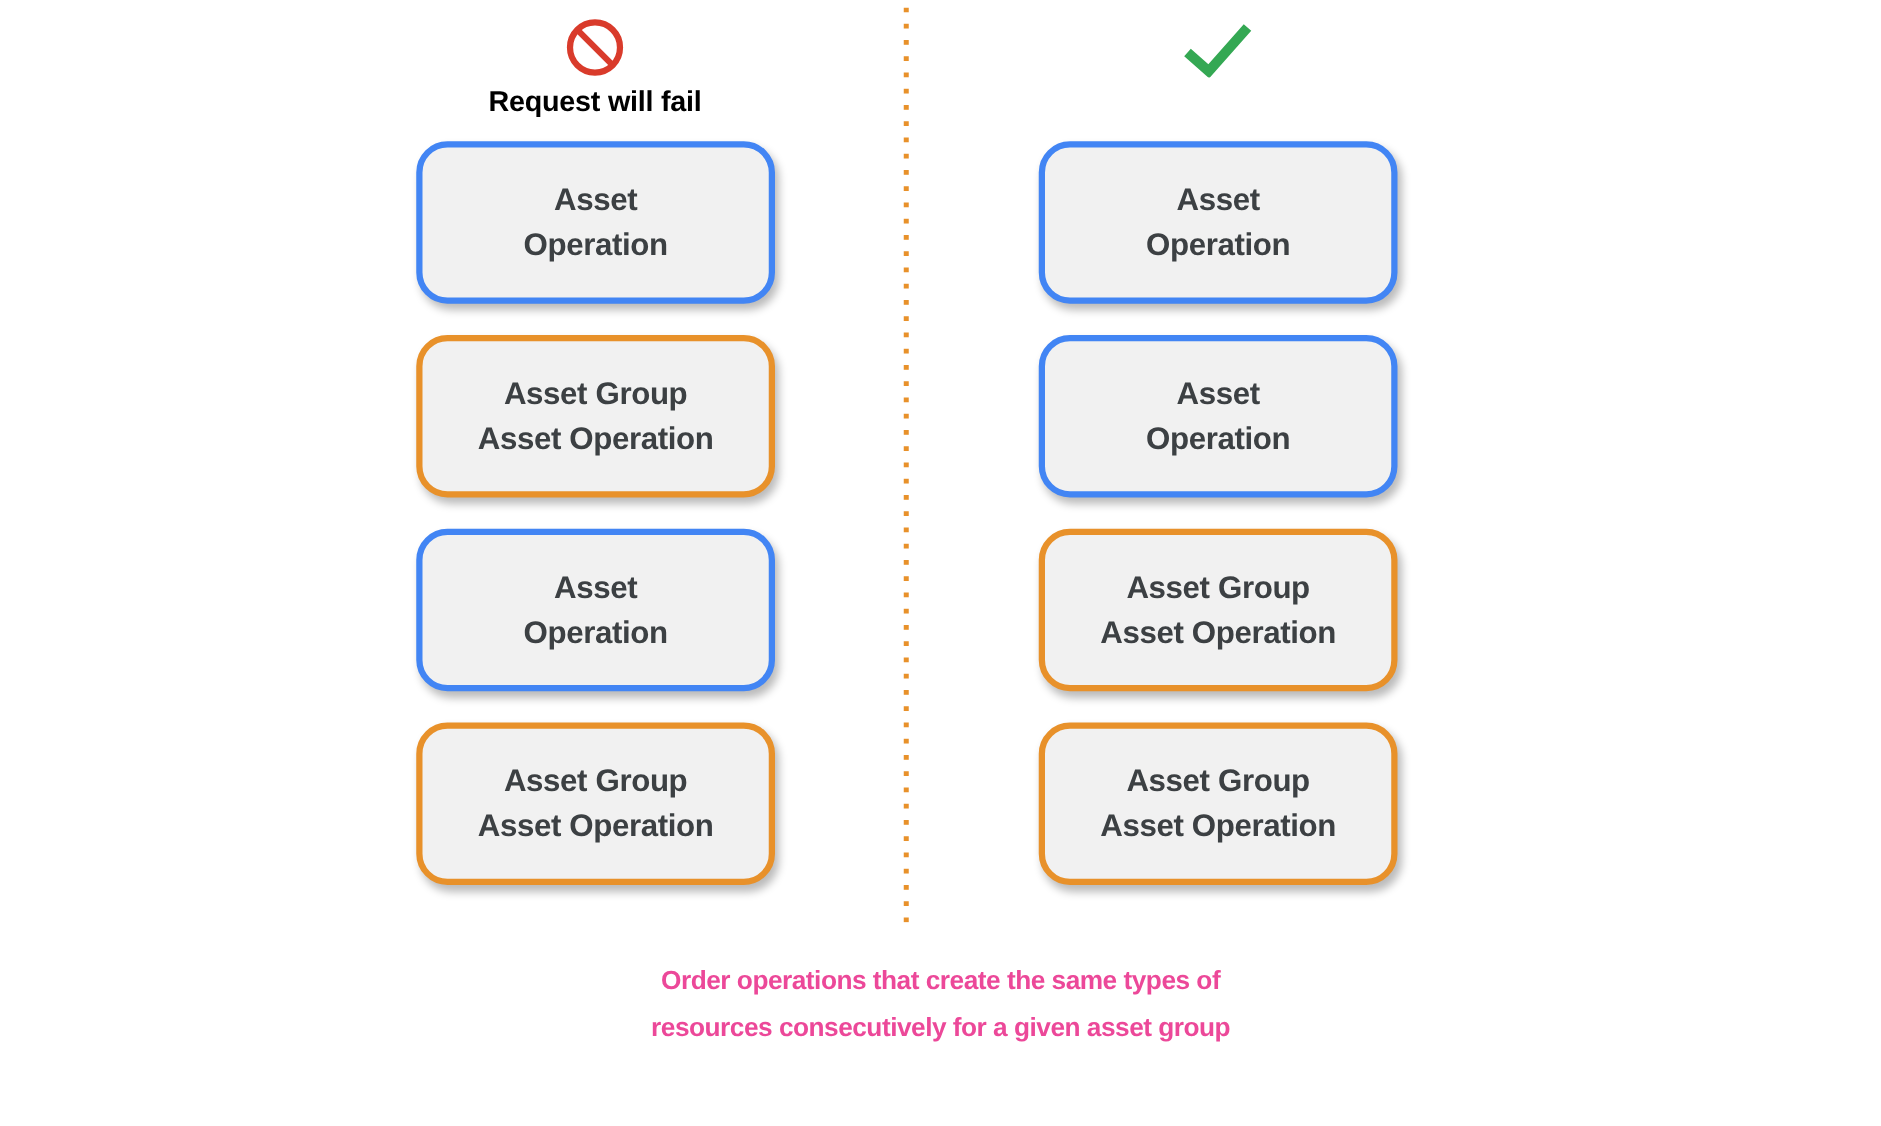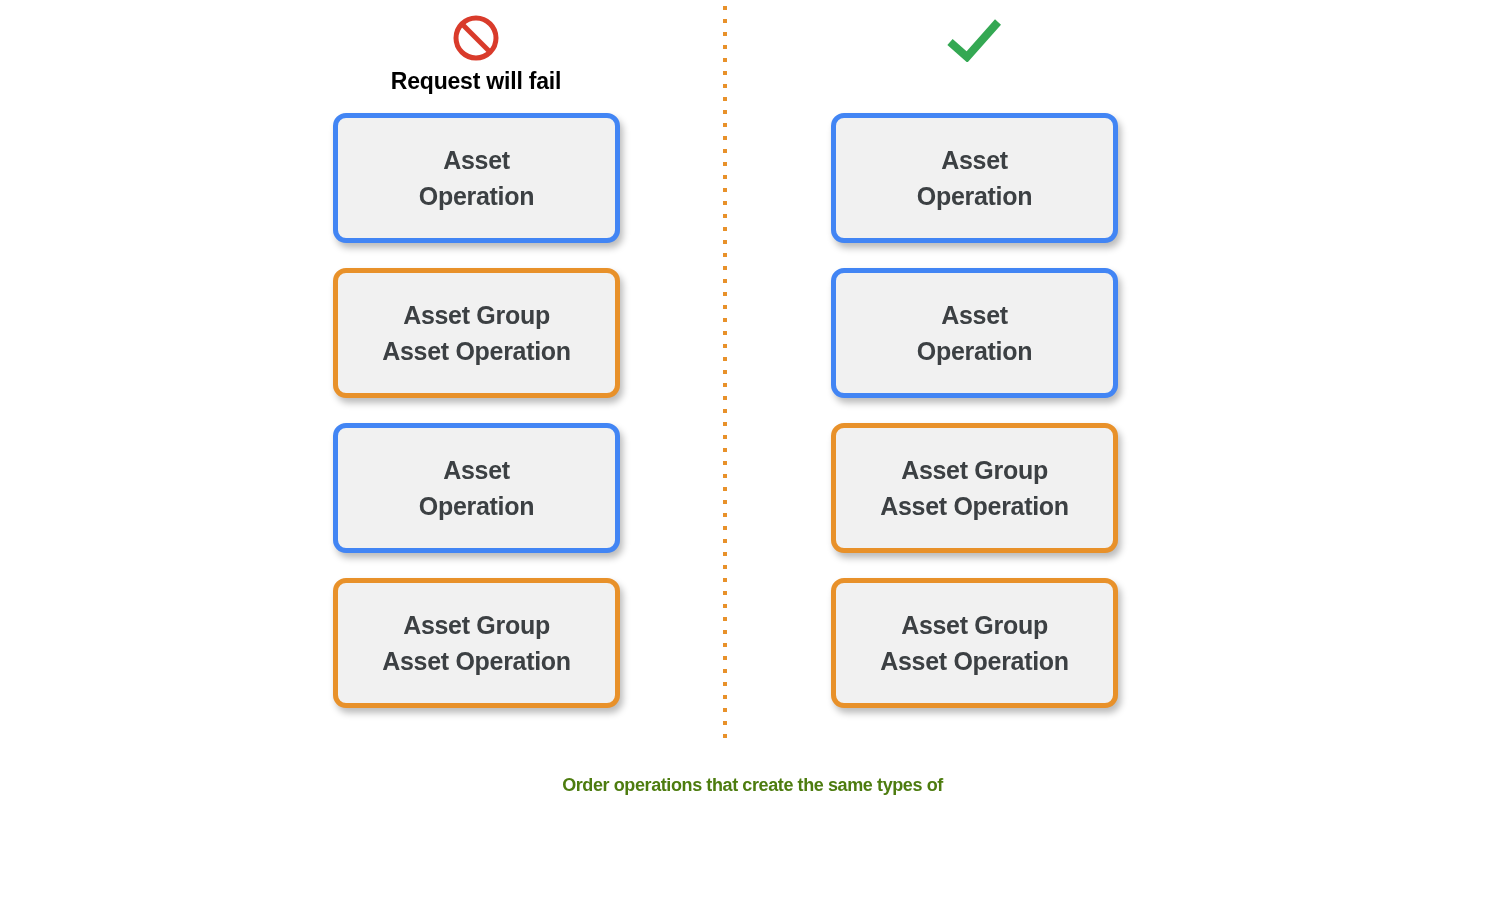--- a/index.html
+++ b/index.html
@@ -78,21 +78,21 @@
     position: absolute;
     top: 113px;
     left: 7px;
     width: 287px;
   }
   .op-box {
     box-sizing: border-box;
     width: 287px;
     height: 130px;
     margin-bottom: 25px;
-    border-radius: 13px;
+    border-radius: 25px;
     border: 5px solid #4285F4;
     background: #F1F1F1;
     box-shadow: 3px 5px 7px rgba(0,0,0,0.27);
     display: flex;
     flex-direction: column;
     align-items: center;
     justify-content: center;
     text-align: center;
   }
   .op-box.accent-orange { border-color: #E8912A; justify-content: center; }
@@ -109,23 +109,23 @@
 
   
   .caption {
     position: absolute;
     left: 0;
     top: 766px;
     width: 1505px;
     text-align: center;
   }
   .caption-line {
-    font-size: 18px;
+    font-size: 21px;
     font-weight: bold;
-    color: #4d7c0f;
+    color: #ec4899;
     line-height: 38px;
     letter-spacing: -0.4px;
   }
 </style>
 </head>
 <body>
 
 <div id="diagram">
 
   <div class="divider"></div>
@@ -185,15 +185,16 @@
       </div>
       <div class="op-box accent-orange">
         <div class="op-line">Asset Group</div>
         <div class="op-line">Asset Operation</div>
       </div>
     </div>
   </div>
 
   <div class="caption">
     <div class="caption-line">Order operations that create the same types of</div>
+    <div class="caption-line">resources consecutively for a given asset group</div>
   </div>
 
 </div>
 
 </body></html>

